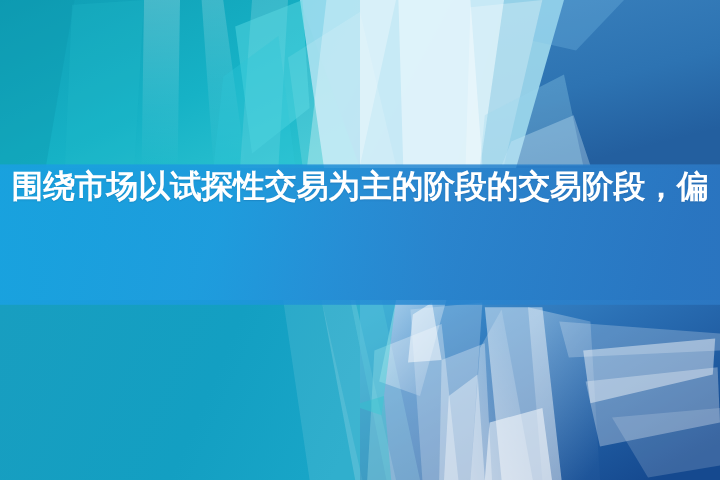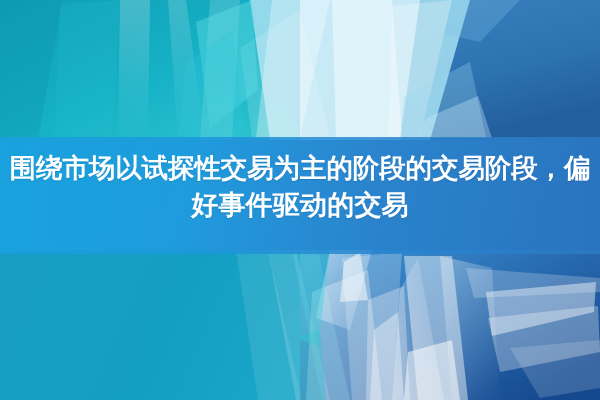--- a/index.html
+++ b/index.html
@@ -39,21 +39,21 @@
   #headline {
     position: absolute;
     left: 0;
     top: 137px;
     width: 600px;
     height: 100px;
     z-index: 6;
     display: flex;
     flex-direction: column;
     align-items: center;
-    justify-content: center;
+    justify-content: flex-start;
     box-sizing: border-box;
     padding: 0 6px;
   }
   .hl-line {
     color: #ffffff;
     font-size: 27px;
     font-weight: bold;
     line-height: 1.38;
     letter-spacing: 0.2px;
     text-align: center;
@@ -175,16 +175,15 @@
     <polygon points="300,336 320,330 326,400 300,400" fill="#2cc2cd" opacity="0.40"></polygon>
 
     <polygon points="408,352 452,340 460,400 404,400" fill="#ffffff" opacity="0.52"></polygon>
     <polygon points="344,262 360,252 368,300 340,302" fill="#ffffff" opacity="0.50"></polygon>
   </svg>
 
   <div id="text-band"></div>
 
   <div id="headline">
     <div class="hl-line line-1">围绕市场以试探性交易为主的阶段的交易阶段，偏</div>
-    <div class="hl-line line-2">好事件驱动的交易</div>
   </div>
 
 </div>
 
 </body></html>

